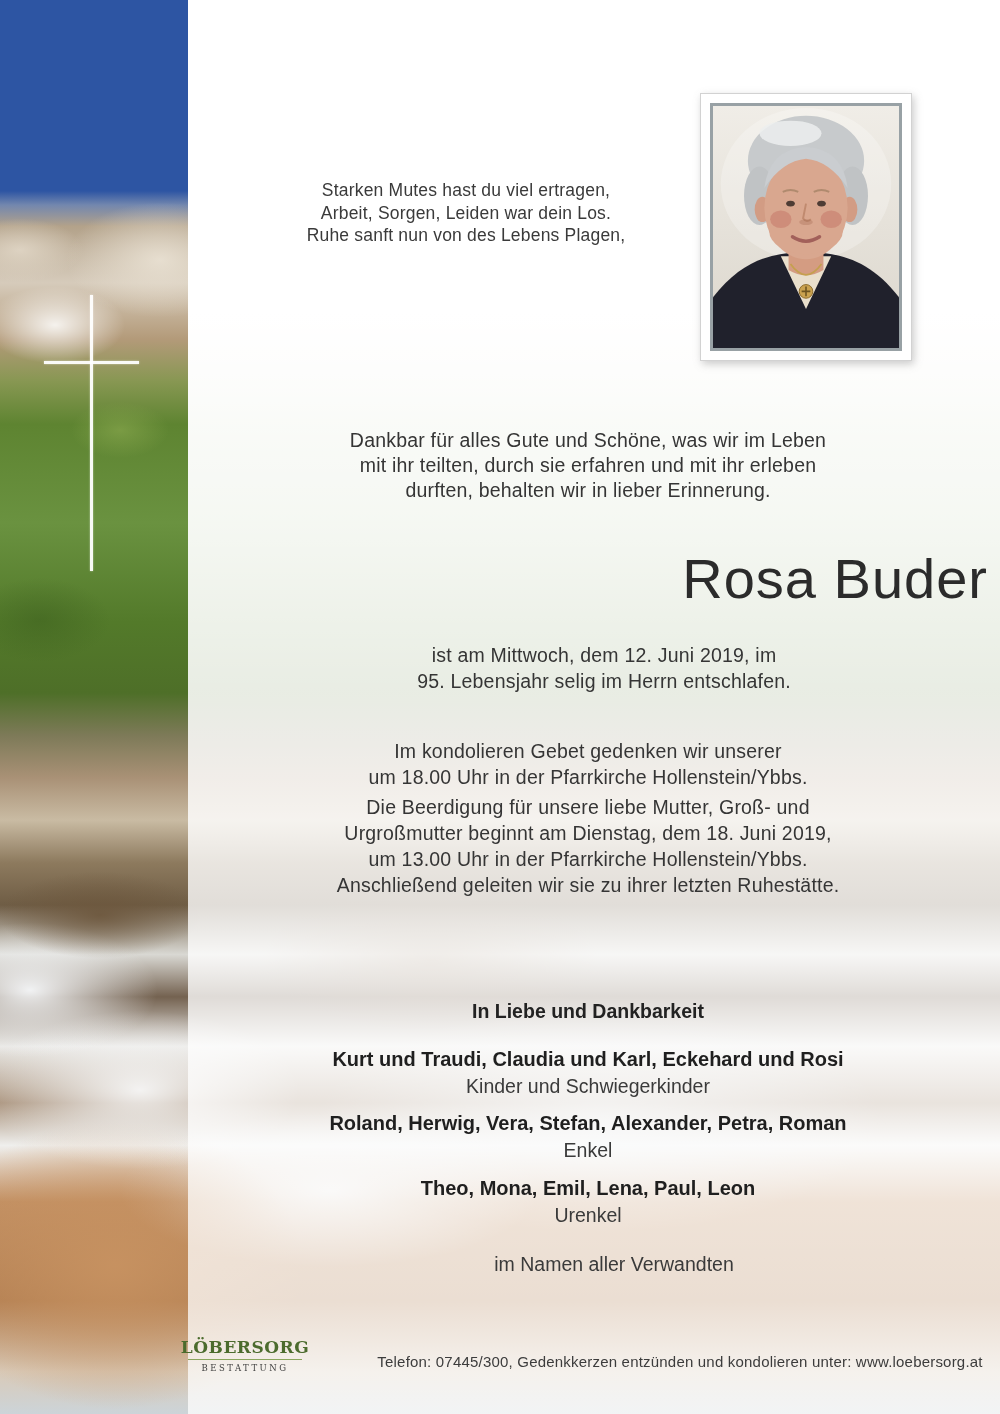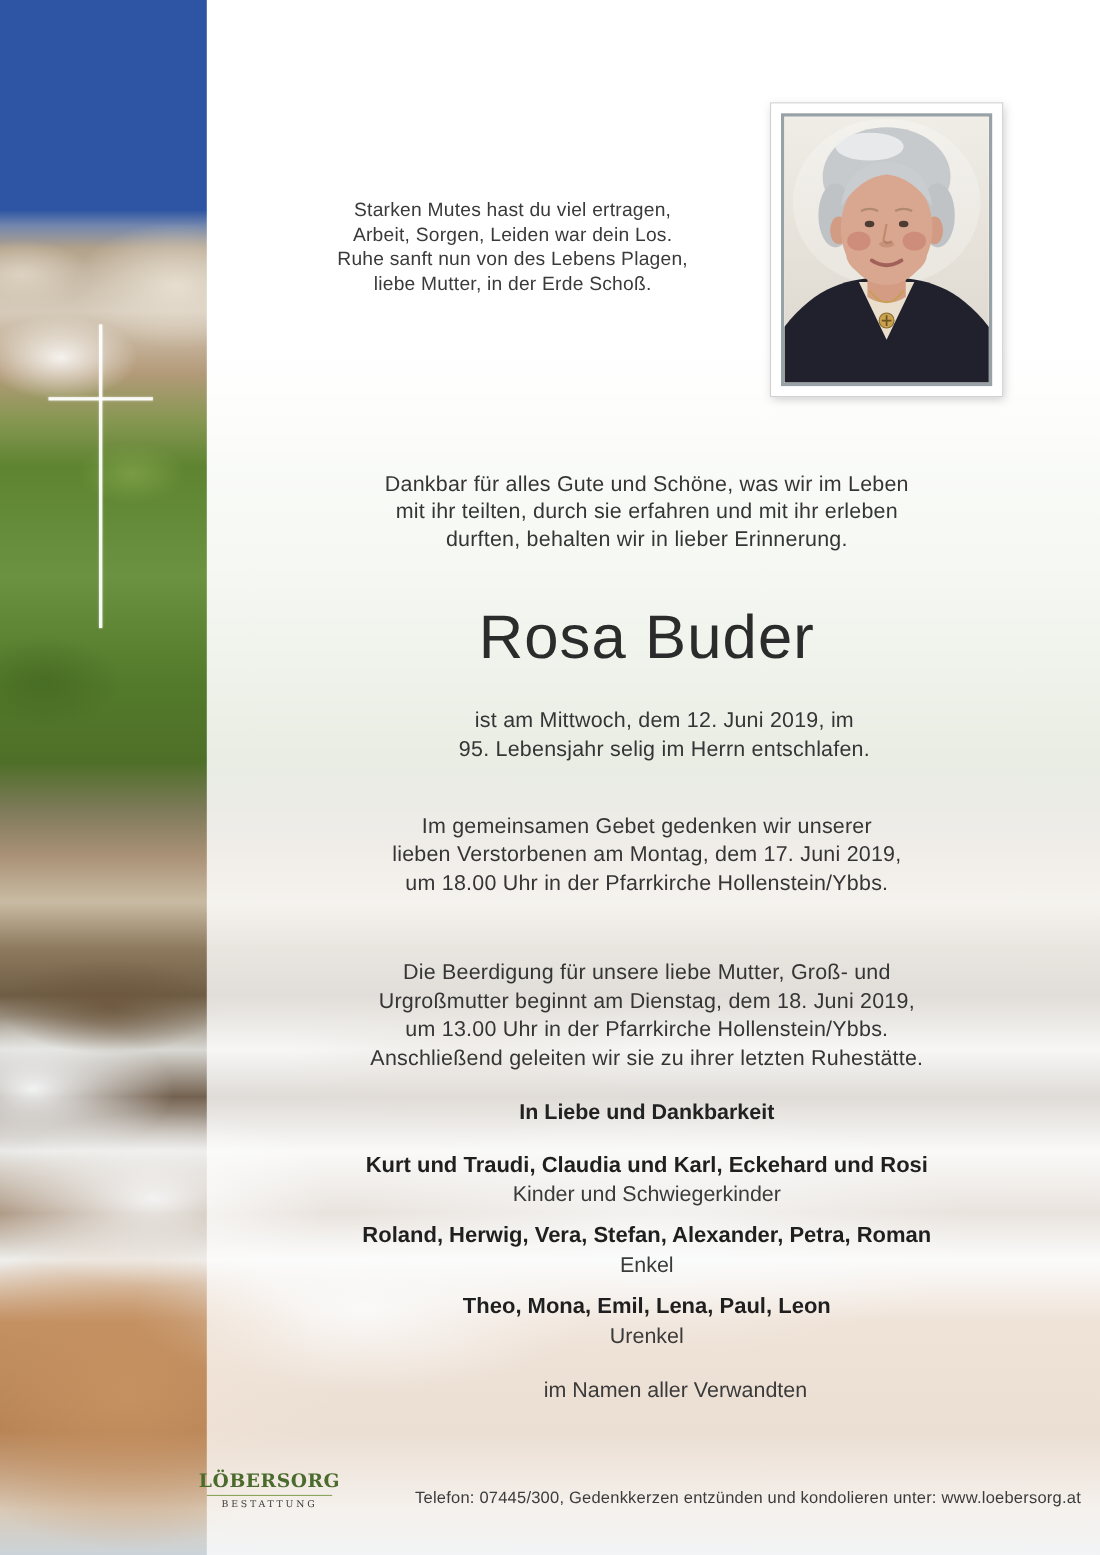--- a/index.html
+++ b/index.html
@@ -88,26 +88,26 @@
   .poem {
     left:188px; top:179px; width:556px;
     font-size:17.5px; line-height:22.5px; color:#3a3a3a; letter-spacing:0.2px;
   }
   .intro {
     left:188px; top:428px; width:800px;
     font-size:19.5px; line-height:25px; color:#353535; letter-spacing:0.2px;
   }
   .deceased-name {
     left:188px; top:546px; width:800px;
-    font-size:56px; line-height:66px; color:#2b2b2b; letter-spacing:1px; font-weight:normal;
+    font-size:56px; line-height:66px; color:#2b2b2b; letter-spacing:1px; font-weight:normal;text-align:right;
   }
   .para { left:188px; width:800px; font-size:19.5px; line-height:26px; color:#353535; letter-spacing:0.2px; }
   .death   { top:642px;margin-left:16px; }
   .prayer  { top:738px; }
-  .funeral { top:871px; }
+  .funeral { top:794px; }
   .closing { left:188px; top:998px; width:800px; font-size:19.5px; line-height:26px; font-weight:bold; color:#222; }
   .family-group { left:188px; width:800px; font-size:19.5px; line-height:27px; }
   .fg1 { top:1046px; } .fg2 { top:1110px; } .fg3 { top:1175px; }
   .family-names { font-weight:bold; color:#1f1f1f; font-size:20px; display:block; }
   .family-relation { color:#3a3a3a; display:block; }
   .on-behalf { left:188px; top:1253px; width:800px; font-size:19.5px; color:#3a3a3a;margin-left:26px; }
   
   .footer-logo {
     position:absolute; left:180px; top:1337px; width:130px; text-align:center;
   }
@@ -135,21 +135,20 @@
 
   <div>
     <div class="cross-v"></div>
     <div class="cross-h"></div>
   </div>
 
   <div class="tblock poem">
     <span class="tline">Starken Mutes hast du viel ertragen,</span>
     <span class="tline">Arbeit, Sorgen, Leiden war dein Los.</span>
     <span class="tline">Ruhe sanft nun von des Lebens Plagen,</span>
-    <span class="tline">liebe Mutter, in der Erde Schoß.</span>
   </div>
 
   <div class="portrait-frame">
     <div class="portrait-inner">
       <svg viewBox="0 0 192 248" preserveAspectRatio="none">
         <defs>
           <linearGradient id="bgG" x1="0" y1="0" x2="0" y2="1">
             <stop offset="0" stop-color="#f0ede7"></stop>
             <stop offset="1" stop-color="#dbd6cc"></stop>
           </linearGradient>
@@ -200,22 +199,21 @@
   </div>
 
   <div class="tblock deceased-name">Rosa Buder</div>
 
   <div class="tblock para death">
     <span class="tline">ist am Mittwoch, dem 12. Juni 2019, im</span>
     <span class="tline">95. Lebensjahr selig im Herrn entschlafen.</span>
   </div>
 
   <div class="tblock para prayer">
-    <span class="tline">Im gemeinsamen Gebet gedenken wir unserer</span>
-    <span class="tline">lieben Verstorbenen am Montag, dem 17. Juni 2019,</span>
+    <span class="tline">Im kondolieren Gebet gedenken wir unserer</span>
     <span class="tline">um 18.00 Uhr in der Pfarrkirche Hollenstein/Ybbs.</span>
   </div>
 
   <div class="tblock para funeral">
     <span class="tline">Die Beerdigung für unsere liebe Mutter, Groß- und</span>
     <span class="tline">Urgroßmutter beginnt am Dienstag, dem 18. Juni 2019,</span>
     <span class="tline">um 13.00 Uhr in der Pfarrkirche Hollenstein/Ybbs.</span>
     <span class="tline">Anschließend geleiten wir sie zu ihrer letzten Ruhestätte.</span>
   </div>
 

